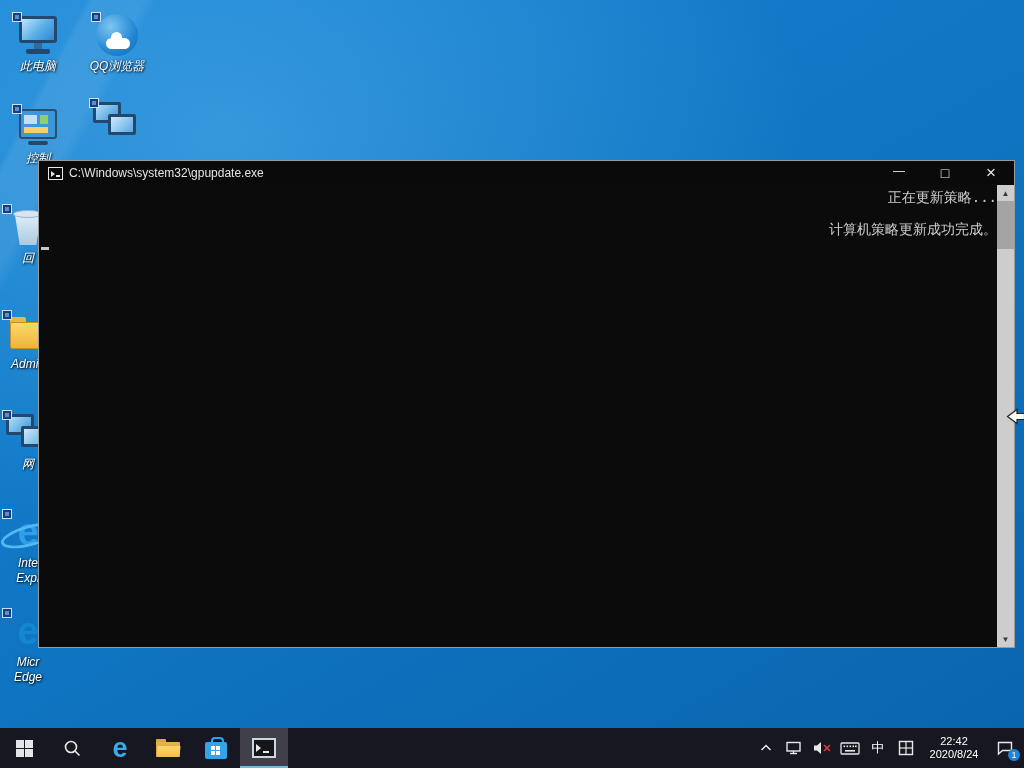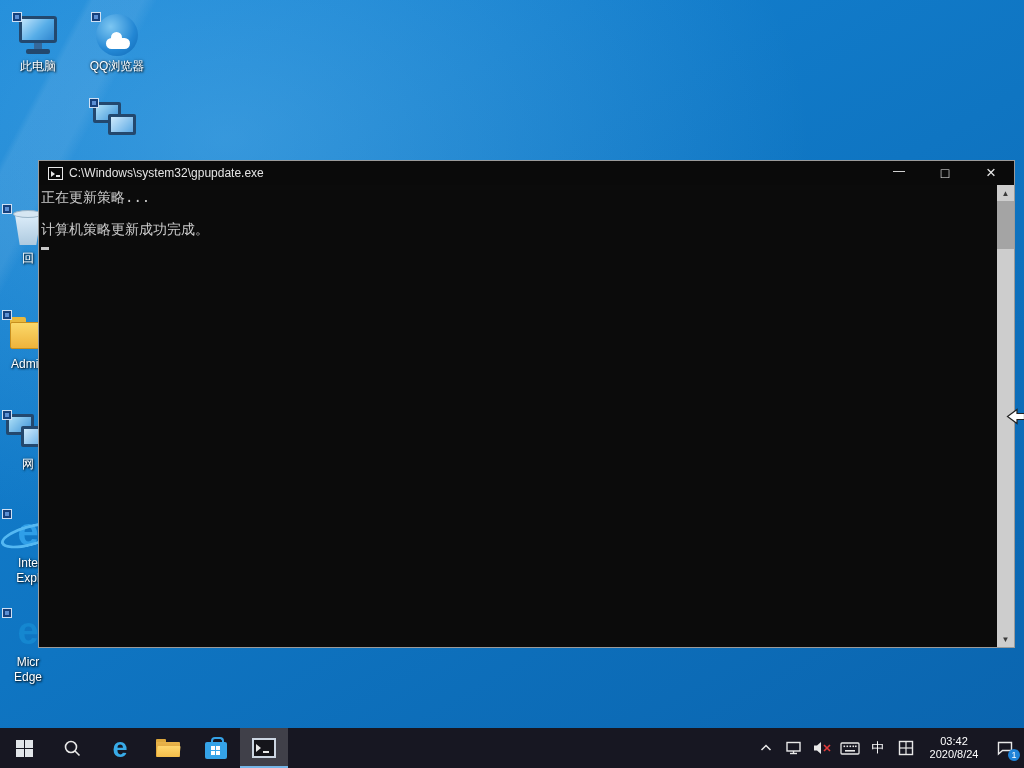--- a/index.html
+++ b/index.html
@@ -11,21 +11,21 @@
     background:
       linear-gradient(118deg, transparent 0 6%, rgba(255,255,255,.08) 6.5% 10%, transparent 11%),
       radial-gradient(900px 620px at 22% 18%, rgba(130,205,250,.32), transparent 65%),
       linear-gradient(150deg, #1585d6 0%, #0f75c2 50%, #0a64ae 100%);
   }
 
   
   .di { position:absolute; width:76px; text-align:center; color:#fff; font-size:12px; z-index:1; }
   .di .art { position:relative; width:48px; height:42px; margin:0 auto 3px; }
   .di .label { line-height:15px; white-space:pre-line;
-    text-shadow:1px 1px 2px rgba(0,0,0,.9), 0 0 3px rgba(0,0,0,.5); }
+    text-shadow:1px 1px 2px rgba(0,0,0,.9), 0 0 3px rgba(0,0,0,.5);font-style:italic; }
   .badge { position:absolute; left:-2px; top:-2px; width:10px; height:10px;
     background:#16407c; border:1px solid #cfe0f4; z-index:2; }
   .badge::after { content:""; position:absolute; inset:2px; background:#5b8fd4; }
 
   .p-thispc { left:0; top:14px; }
   .p-qq     { left:79px; top:14px; }
   .p-cp     { left:0; top:106px; }
   .p-np     { left:77px; top:100px; }
   .p-bin    { left:-10px; top:206px; }
   .p-admin  { left:-10px; top:312px; }
@@ -84,21 +84,21 @@
     border-left:4px solid #e8e8e8; border-top:3px solid transparent; border-bottom:3px solid transparent; }
   .cmdico::after { content:""; position:absolute; left:7px; bottom:2px; width:4px; height:2px; background:#e8e8e8; }
   .wtitle { flex:1; color:#e4e4e4; font-size:12px; white-space:nowrap; overflow:hidden; }
   .wbtn { width:46px; height:24px; display:flex; align-items:center; justify-content:center; color:#e8e8e8; }
   .g-min { font-size:12px; transform:translateY(-2px); }
   .g-max { font-size:14px; }
   .g-close { font-size:17px; }
 
   .console { position:absolute; left:0; top:24px; right:17px; bottom:0;
     font-family:"DejaVu Sans Mono",monospace; color:#cccccc; font-size:14px;
-    padding:4px 0 0 2px; }
+    padding:4px 0 0 2px;text-align:right; }
   .line { height:16px; line-height:16px; white-space:pre; }
   .ccursor { position:absolute; left:2px; top:62px; width:8px; height:3px; background:#c8c8c8; }
 
   .sb { position:absolute; top:24px; right:0; bottom:0; width:17px; background:#cdcdcd; }
   .sb-btn { position:absolute; left:0; width:17px; height:16px; display:flex;
     align-items:center; justify-content:center; color:#3a3a3a; font-size:8px; background:#cdcdcd; }
   .sb-up { top:0; } .sb-down { bottom:0; }
   .sb-thumb { position:absolute; left:0; top:16px; width:17px; height:48px; background:#a4a4a4; }
 
   
@@ -156,20 +156,31 @@
 
   <div class="di p-qq">
     <div class="art art-qq">
       <div class="badge"></div>
       <div class="circle"></div>
         <div class="cloud"></div>
     </div>
     <div class="label">QQ浏览器</div>
   </div>
 
+  <div class="di p-cp">
+    <div class="art art-cp">
+      <div class="badge"></div>
+      <div class="box"></div>
+        <div class="r1"></div>
+        <div class="r2"></div>
+        <div class="r3"></div>
+        <div class="foot"></div>
+    </div>
+    <div class="label">控制</div>
+  </div>
 
   <div class="di p-np">
     <div class="art art-2pc">
       <div class="badge"></div>
       <div class="m1"></div>
         <div class="m2"></div>
     </div>
     <div class="label"></div>
   </div>
 
@@ -334,21 +345,21 @@
         <span>中</span>
       </div>
       <div class="tri">
         <svg width="16" height="16" viewBox="0 0 16 16">
           <rect x="1.5" y="1.5" width="13" height="13" fill="none" stroke="#e8e8e8" stroke-width="1.4"></rect>
           <line x1="8" y1="1.5" x2="8" y2="14.5" stroke="#e8e8e8" stroke-width="1.2"></line>
           <line x1="1.5" y1="8" x2="14.5" y2="8" stroke="#e8e8e8" stroke-width="1.2"></line>
         </svg>
       </div>
       <div class="clock">
-        <div>03:42</div>
+        <div>22:42</div>
         <div>2020/8/24</div>
       </div>
       <div class="tri notif">
         <svg width="18" height="16" viewBox="0 0 18 16">
           <path d="M2.5 2.5 h13 v8 h-9 l-4 3.5 z" fill="none" stroke="#e8e8e8" stroke-width="1.4"></path>
         </svg>
         <span class="nbadge">1</span>
       </div>
     </div>
   </div>

